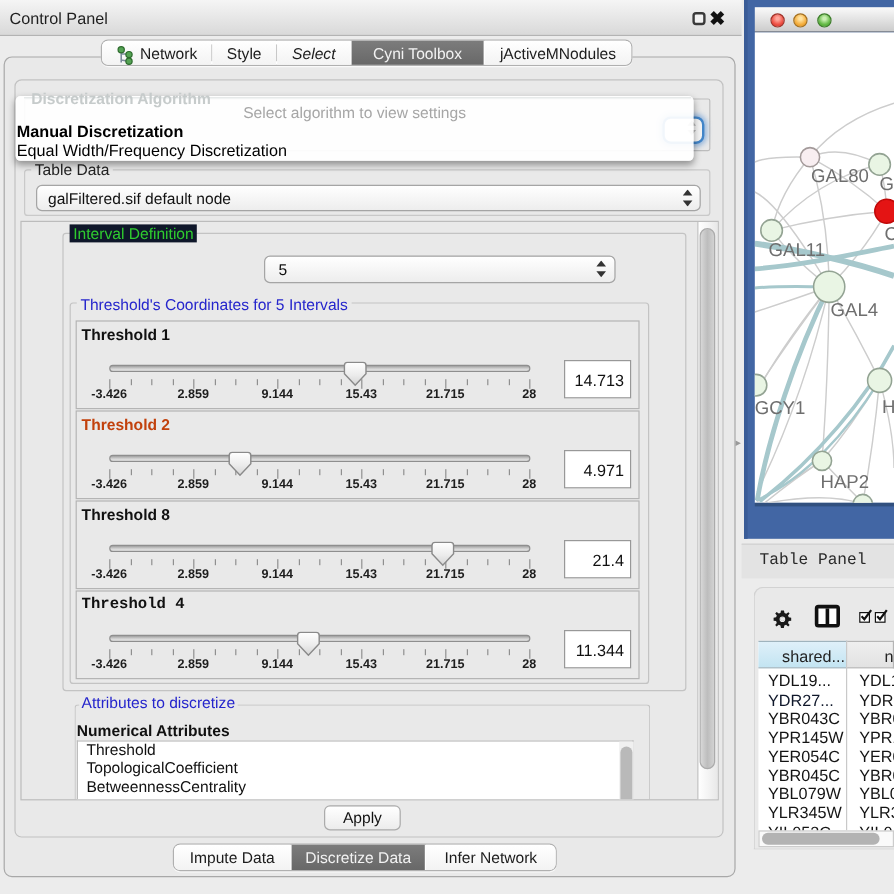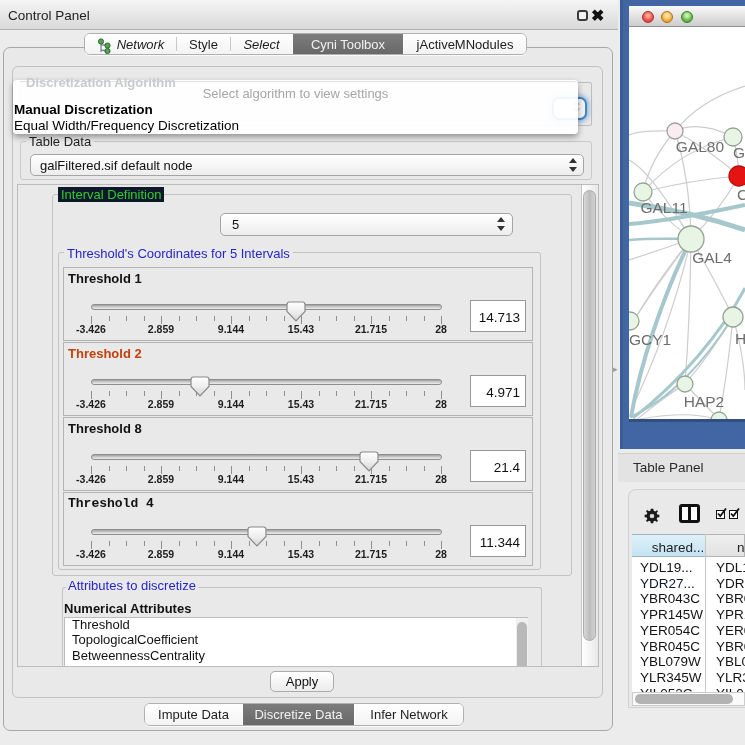--- a/index.html
+++ b/index.html
@@ -192,21 +192,21 @@
 <div style="left:516px;top:618px;width:12px;height:48px;background:#f0f0f0;"></div>
 <div style="left:517px;top:622px;width:10px;height:44px;background:#b9b9b9;border-radius:5px 5px 0 0;"></div>
 <div style="left:270px;top:671px;width:64px;height:21px;background:linear-gradient(#ffffff,#ececec);border:1px solid #ababab;border-radius:5px;"></div>
 <div style="left:270px;top:674px;width:64px;text-align:center;font-size:13px;color:#111;">Apply</div>
 <div style="left:144px;top:703px;width:320px;height:23px;background:#ffffff;border:1px solid #b0b0b0;border-radius:6px;box-shadow:0 1px 0 rgba(255,255,255,.7);"></div>
 <div style="left:145px;top:704px;width:97px;height:21px;background:linear-gradient(#ffffff,#f3f3f3);color:#1c1c1c;border-radius:5px 0 0 5px;display:flex;align-items:center;justify-content:center;font-size:13px;">Impute Data</div>
 <div style="left:243px;top:704px;width:111px;height:21px;background:linear-gradient(#7c7c7c,#686868);color:#f2f2f2;display:flex;align-items:center;justify-content:center;font-size:13px;">Discretize Data</div>
 <div style="left:355px;top:704px;width:108px;height:21px;background:linear-gradient(#ffffff,#f3f3f3);color:#1c1c1c;border-radius:0 5px 5px 0;display:flex;align-items:center;justify-content:center;font-size:13px;">Infer Network</div>
 <div style="left:84px;top:33px;width:443px;height:22px;background:#ffffff;border:1px solid #b0b0b0;border-radius:6px;box-shadow:0 1px 0 rgba(255,255,255,.7);"></div>
 <div style="left:85px;top:34px;width:91px;height:20px;background:linear-gradient(#ffffff,#f3f3f3);color:#1c1c1c;border-radius:5px 0 0 5px;display:flex;align-items:center;justify-content:center;font-size:13px;">
-    <span style="position:relative;padding-left:20px;font-style:italic;"><svg style="left:0px;top:1px;" width="16" height="17" viewBox="0 0 16 17">
+    <span style="position:relative;padding-left:20px;"><svg style="left:0px;top:1px;" width="16" height="17" viewBox="0 0 16 17">
         <path d="M4 4 V14 M4 7 L10 7 M4 12 L10 13" stroke="#7a8a9a" stroke-width="1.3" fill="none"></path>
         <circle cx="4" cy="3.5" r="2.6" fill="#54a354" stroke="#2d6b2d"></circle>
         <circle cx="10.5" cy="7.5" r="2.6" fill="#54a354" stroke="#2d6b2d"></circle>
         <circle cx="10.5" cy="13" r="2.6" fill="#54a354" stroke="#2d6b2d"></circle>
       </svg>Network</span>
   </div>
 <div style="left:176px;top:37px;width:1px;height:14px;background:#c8c8c8;"></div>
 <div style="left:177px;top:34px;width:53px;height:20px;background:linear-gradient(#ffffff,#f3f3f3);color:#1c1c1c;display:flex;align-items:center;justify-content:center;font-size:13px;">Style</div>
 <div style="left:230px;top:37px;width:1px;height:14px;background:#c8c8c8;"></div>
 <div style="left:231px;top:34px;width:61px;height:20px;background:linear-gradient(#ffffff,#f3f3f3);color:#1c1c1c;display:flex;align-items:center;justify-content:center;font-size:13px;font-style:italic;">Select</div>
@@ -277,21 +277,21 @@
     <text x="700" y="152" font-family="Liberation Sans,sans-serif" font-size="15.5" fill="#6e6e6e" text-anchor="middle">GAL80</text>
     <text x="733" y="158" font-family="Liberation Sans,sans-serif" font-size="15.5" fill="#6e6e6e" text-anchor="start">GA</text>
     <text x="737" y="200" font-family="Liberation Sans,sans-serif" font-size="15.5" fill="#6e6e6e" text-anchor="start">C</text>
     <text x="664" y="213" font-family="Liberation Sans,sans-serif" font-size="15.5" fill="#6e6e6e" text-anchor="middle">GAL11</text>
     <text x="712" y="263" font-family="Liberation Sans,sans-serif" font-size="15.5" fill="#6e6e6e" text-anchor="middle">GAL4</text>
     <text x="650" y="345" font-family="Liberation Sans,sans-serif" font-size="15.5" fill="#6e6e6e" text-anchor="middle">GCY1</text>
     <text x="735" y="344" font-family="Liberation Sans,sans-serif" font-size="15.5" fill="#6e6e6e" text-anchor="start">H</text>
     <text x="704" y="407" font-family="Liberation Sans,sans-serif" font-size="15.5" fill="#6e6e6e" text-anchor="middle">HAP2</text>
   </svg>
 <div style="left:618px;top:453px;width:127px;height:29px;background:#e3e3e3;border-top:1px solid #d0d0d0;"></div>
-<div style="left:633px;top:460px;font-size:13.5px;color:#2a2a2a;">Table Panel</div>
+<div style="left:633px;top:460px;font-size:13.5px;color:#2a2a2a;font-family:Liberation Mono, monospace;">Table Panel</div>
 <div style="left:628px;top:489px;width:117px;height:219px;background:#e9e9e9;border:1px solid #d2d2d2;border-radius:8px 0 0 0;border-right:none;"></div>
 <svg style="left:644px;top:508px;" width="16" height="16" viewBox="0 0 24 24">
     <path fill="#1a1a1a" d="M12 8.5 A3.5 3.5 0 1 0 12 15.5 A3.5 3.5 0 1 0 12 8.5 M12 1 L14 1 L14.6 4.2 L16.8 5.1 L19.5 3.2 L21 4.8 L19 7.4 L19.9 9.6 L23 10.2 L23 13.8 L19.9 14.4 L19 16.6 L21 19.2 L19.2 21 L16.6 19 L14.4 19.9 L13.8 23 L10.2 23 L9.6 19.9 L7.4 19 L4.8 21 L3 19.2 L5 16.6 L4.1 14.4 L1 13.8 L1 10.2 L4.1 9.6 L5 7.4 L3 4.8 L4.8 3 L7.4 5 L9.6 4.1 L10.2 1 Z M12 9.8 A2.2 2.2 0 1 1 12 14.2 A2.2 2.2 0 1 1 12 9.8"></path>
     <circle cx="12" cy="12" r="2.4" fill="#e9e9e9"></circle>
   </svg>
 <div style="left:679px;top:504px;width:21px;height:19px;border:3.5px solid #111;border-radius:3px;background:#fff;"></div>
 <div style="left:688px;top:507px;width:3px;height:13px;background:#111;"></div>
 <div style="left:716px;top:510px;width:9px;height:9px;border:1.4px solid #111;background:#fff;"></div>
 <svg style="left:716px;top:504px;" width="12" height="14" viewBox="0 0 12 14">
     <path d="M2 9.5 L4.3 12 L10 4.5" fill="none" stroke="#111" stroke-width="1.8"></path>

